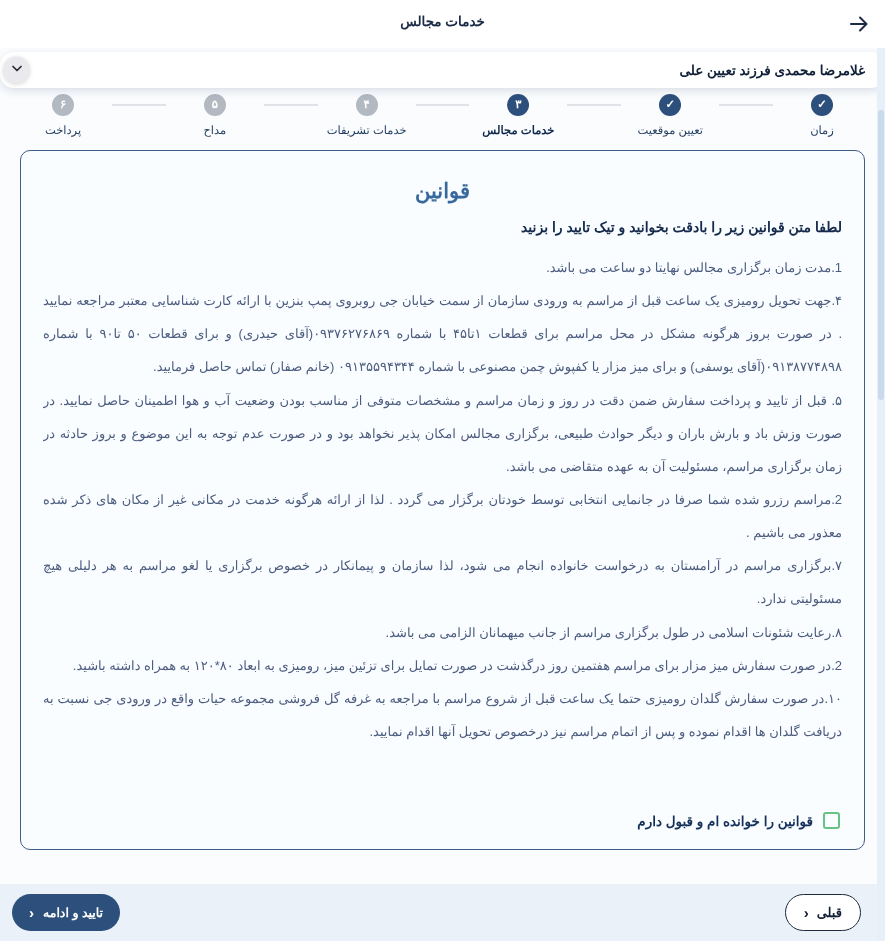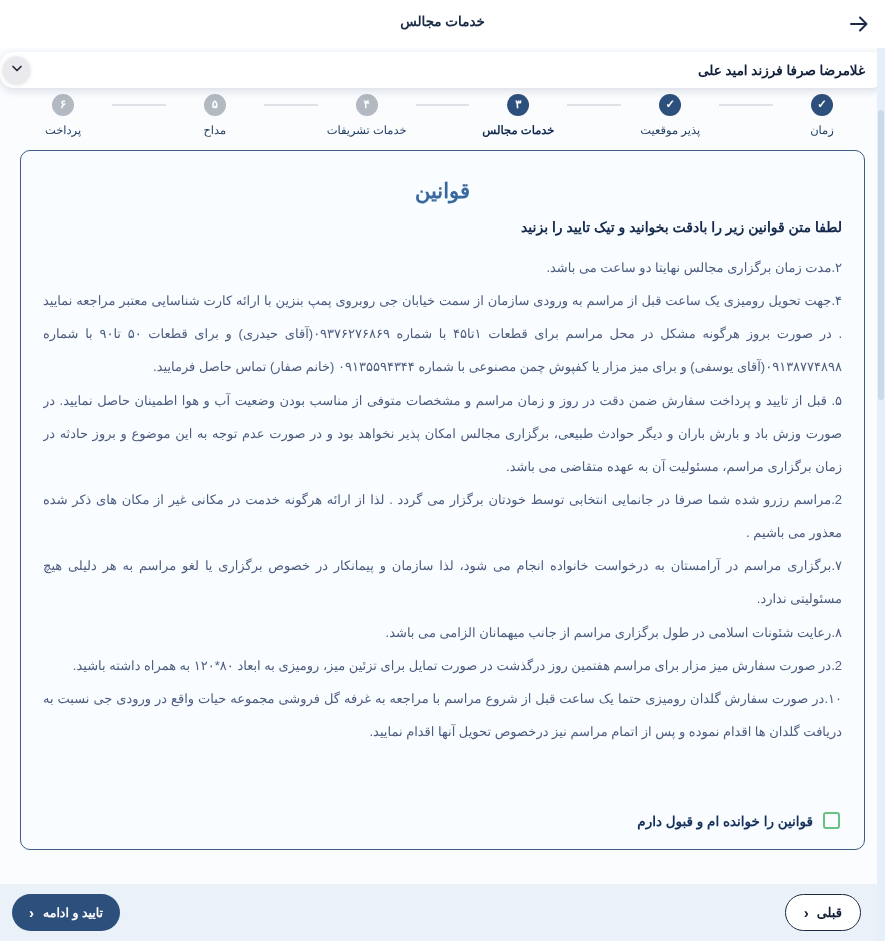--- a/index.html
+++ b/index.html
@@ -78,39 +78,39 @@
   <button class="back-button">
     <span>
       <svg width="24" height="24" viewBox="0 0 24 24" fill="none">
         <path d="M4 12h15M13 5.5l6.5 6.5L13 18.5" stroke="#1c2b45" stroke-width="2" stroke-linecap="round" stroke-linejoin="round"></path>
       </svg>
     </span>
   </button>
 </div>
 
 <div class="profile-bar">
-  <span class="profile-name">غلامرضا صرفا فرزند امید علی</span>
+  <span class="profile-name">غلامرضا محمدی فرزند تعیین علی</span>
   <button class="profile-toggle">
     <span>
       <svg width="16" height="16" viewBox="0 0 24 24" fill="none">
         <path d="M6 9l6 6 6-6" stroke="#2a2a33" stroke-width="2.6" stroke-linecap="round" stroke-linejoin="round"></path>
       </svg>
     </span>
   </button>
 </div>
 
 <div class="stepper">
   <div class="step done">
     <div class="step-circle">✓</div>
     <div class="step-label">زمان</div>
   </div>
   <div class="connector"></div>
   <div class="step done">
     <div class="step-circle">✓</div>
-    <div class="step-label">پذیر موقعیت</div>
+    <div class="step-label">تعیین موقعیت</div>
   </div>
   <div class="connector"></div>
   <div class="step current">
     <div class="step-circle">۳</div>
     <div class="step-label">خدمات مجالس</div>
   </div>
   <div class="connector"></div>
   <div class="step upcoming">
     <div class="step-circle">۴</div>
     <div class="step-label">خدمات تشریفات</div>
@@ -124,21 +124,21 @@
   <div class="step upcoming">
     <div class="step-circle">۶</div>
     <div class="step-label">پرداخت</div>
   </div>
 </div>
 
 <div class="card">
   <div class="card-title">قوانین</div>
   <div class="card-subtitle">لطفا متن قوانین زیر را بادقت بخوانید و تیک تایید را بزنید</div>
   <div class="rules">
-    <p>۲.مدت زمان برگزاری مجالس نهایتا دو ساعت می باشد.</p>
+    <p>1.مدت زمان برگزاری مجالس نهایتا دو ساعت می باشد.</p>
     <p>۴.جهت تحویل رومیزی یک ساعت قبل از مراسم به ورودی سازمان از سمت خیابان جی روبروی پمپ بنزین با ارائه کارت شناسایی معتبر مراجعه نمایید . در صورت بروز هرگونه مشکل در محل مراسم برای قطعات ۱تا۴۵ با شماره ۰۹۳۷۶۲۷۶۸۶۹(آقای حیدری) و برای قطعات ۵۰ تا۹۰ با شماره ۰۹۱۳۸۷۷۴۸۹۸(آقای یوسفی) و برای میز مزار یا کفپوش چمن مصنوعی با شماره ۰۹۱۳۵۵۹۴۳۴۴ (خانم صفار) تماس حاصل فرمایید.</p>
     <p>۵. قبل از تایید و پرداخت سفارش ضمن دقت در روز و زمان مراسم و مشخصات متوفی از مناسب بودن وضعیت آب و هوا اطمینان حاصل نمایید. در صورت وزش باد و بارش باران و دیگر حوادث طبیعی، برگزاری مجالس امکان پذیر نخواهد بود و در صورت عدم توجه به این موضوع و بروز حادثه در زمان برگزاری مراسم، مسئولیت آن به عهده متقاضی می باشد.</p>
     <p>2.مراسم رزرو شده شما صرفا در جانمایی انتخابی توسط خودتان برگزار می گردد . لذا از ارائه هرگونه خدمت در مکانی غیر از مکان های ذکر شده معذور می باشیم .</p>
     <p>۷.برگزاری مراسم در آرامستان به درخواست خانواده انجام می شود، لذا سازمان و پیمانکار در خصوص برگزاری یا لغو مراسم به هر دلیلی هیچ مسئولیتی ندارد.</p>
     <p>۸.رعایت شئونات اسلامی در طول برگزاری مراسم از جانب میهمانان الزامی می باشد.</p>
     <p>2.در صورت سفارش میز مزار برای مراسم هفتمین روز درگذشت در صورت تمایل برای تزئین میز، رومیزی به ابعاد ۸۰*۱۲۰ به همراه داشته باشید.</p>
     <p>۱۰.در صورت سفارش گلدان رومیزی حتما یک ساعت قبل از شروع مراسم با مراجعه به غرفه گل فروشی مجموعه حیات واقع در ورودی جی نسبت به دریافت گلدان ها اقدام نموده و پس از اتمام مراسم نیز درخصوص تحویل آنها اقدام نمایید.</p>
 
   </div>
   <div class="checkbox-row">

